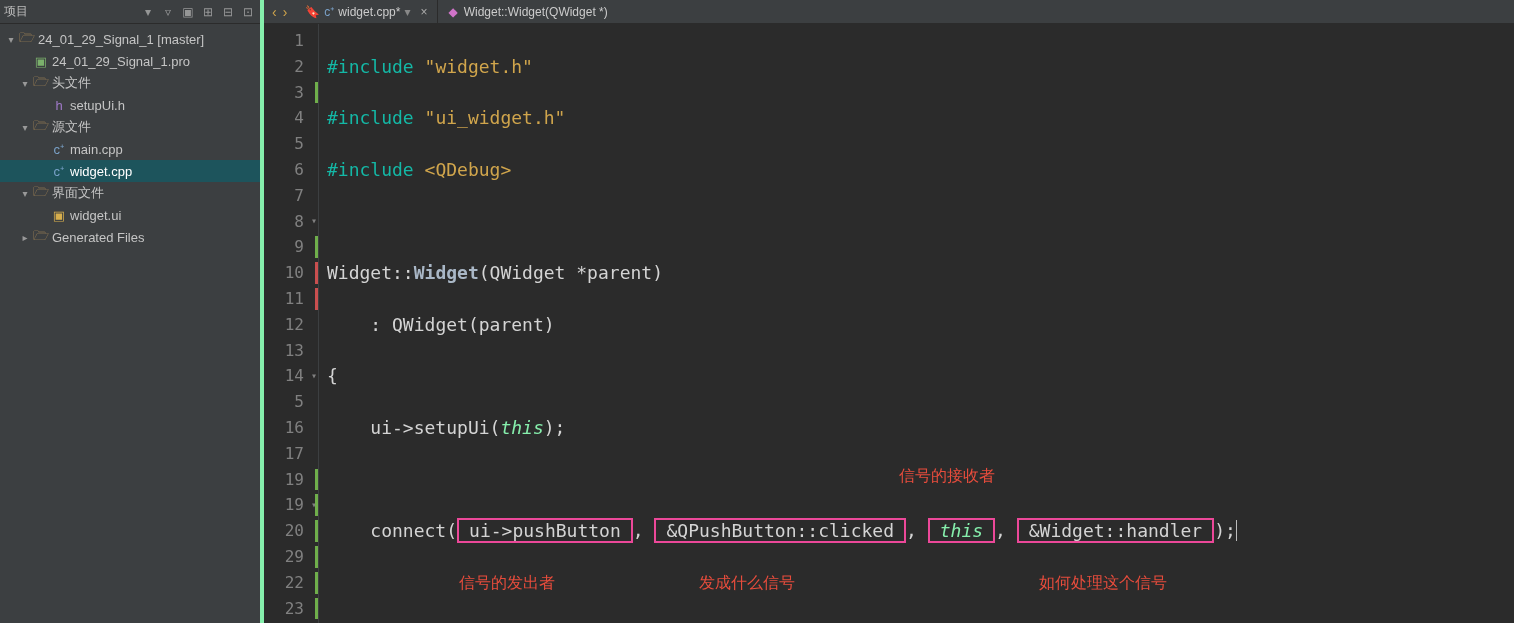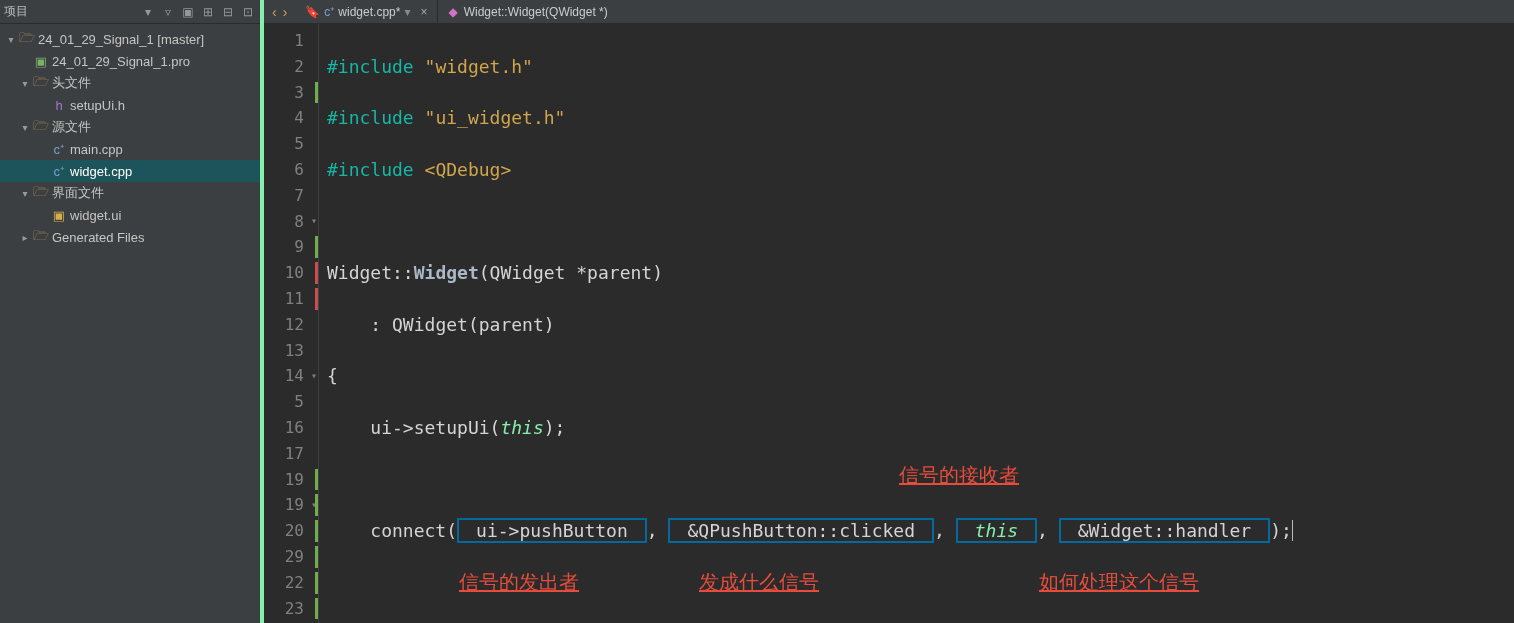--- a/index.html
+++ b/index.html
@@ -121,22 +121,22 @@
   position: relative;
   white-space: pre;
   color: #d4d4d4;
 }
 .code-line { height: 25.8px; padding-left: 8px; position: relative; }
 .kw-preproc { color: #14b8a6; }
 .string { color: #d0a54c; }
 .func { color: #a9b7c6; font-weight: bold; }
 .this-kw { font-style: italic; color: #86efac; }
 .new-kw { font-style: italic; color: #d0a54c; }
-.redbox { border: 2px solid #0369a1; padding: 0 17px; }
-.redlabel { color: #e74c3c; position: absolute; font-size: 20px; font-family: "Microsoft YaHei", sans-serif; text-decoration: underline; }
+.redbox { border: 2px solid #ec4899; padding: 0 10px; }
+.redlabel { color: #e74c3c; position: absolute; font-size: 16px; font-family: "Microsoft YaHei", sans-serif; }
 .cursor-caret { border-left: 1px solid #bbb; animation: blink 1s step-end infinite; }
 @keyframes blink { 50% { border-color: transparent; } }
 </style>
 </head>
 <body>
 
 <div class="top-area">
   <div class="sidebar">
     <div class="sidebar-header">
       <span class="title">项目</span>

